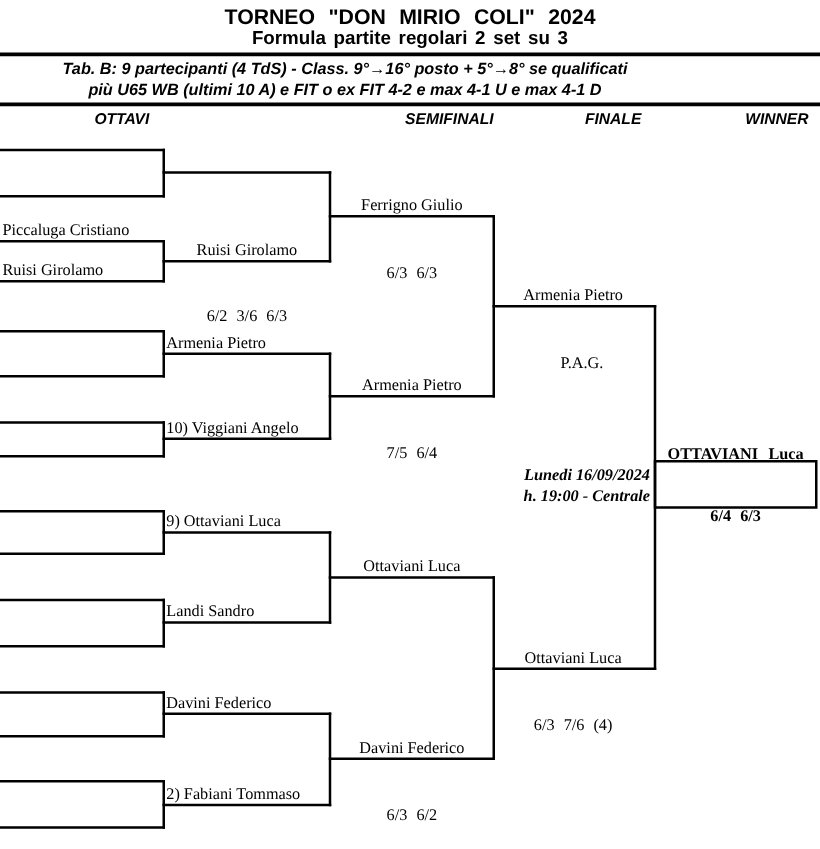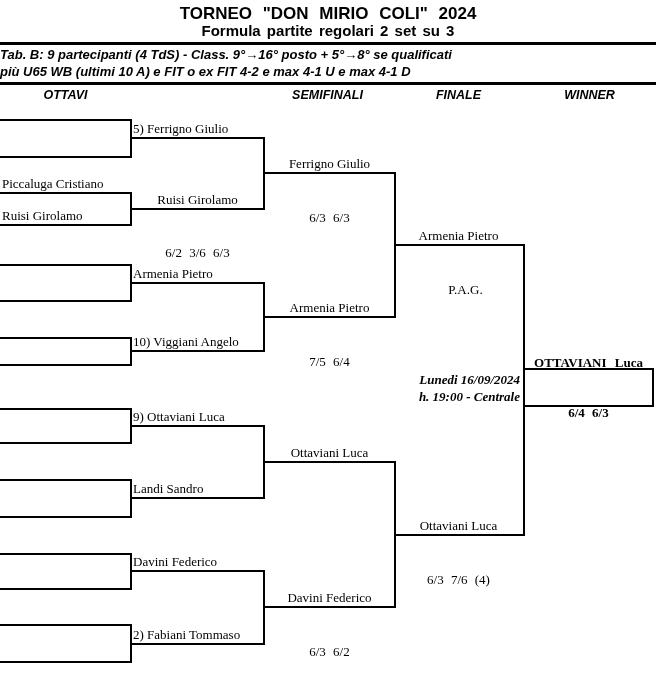--- a/index.html
+++ b/index.html
@@ -2,24 +2,24 @@
 <html><head>
 <meta charset="utf-8">
 <style>
   html,body{margin:0;padding:0;background:#fff;}
   .page{position:relative;width:656px;height:679px;background:#fff;color:#000;overflow:hidden;}
   .title{position:absolute;top:4px;left:0;width:656px;text-align:center;
          font:bold 17px/19px "Liberation Sans",sans-serif;word-spacing:6px;}
   .subtitle{position:absolute;top:22px;left:0;width:656px;text-align:center;
          font:bold 15px/18px "Liberation Sans",sans-serif;word-spacing:2px;}
   .rule{position:absolute;left:0;width:656px;height:3px;background:#000;}
-  .info{position:absolute;left:0;width:552px;
+  .info{position:absolute;left:0;width:552px;text-align:center;
         font:italic bold 13px/16px "Liberation Sans",sans-serif;}
   .colh{position:absolute;top:88px;width:131px;text-align:center;
-        font:italic bold 12.5px/14px "Liberation Sans",sans-serif;}
+        font:italic bold 12.5px/14px "Liberation Sans",sans-serif;padding-left:32px;}
   .hl{position:absolute;height:2px;background:#000;}
   .vl{position:absolute;width:2px;background:#000;}
   .lbl{position:absolute;font:13px/15px "Liberation Serif",serif;white-space:nowrap;}
   .ctr{text-align:center;}
   .score{word-spacing:4px;margin-top:34px;}
   .finfo{position:absolute;left:384px;width:136px;text-align:right;white-space:nowrap;
          font:italic bold 13px/16px "Liberation Serif",serif;}
   .winbox{position:absolute;left:523px;top:368px;width:131px;height:39px;
           border:2px solid #000;box-sizing:border-box;display:flex;flex-direction:column;
           align-items:center;justify-content:center;
@@ -78,21 +78,20 @@
   <div class="hl" style="left:130px;top:425px;width:135px"></div>
   <div class="hl" style="left:130px;top:497px;width:135px"></div>
   <div class="hl" style="left:130px;top:570px;width:135px"></div>
   <div class="hl" style="left:130px;top:643px;width:135px"></div>
 
   <div class="vl" style="left:263px;top:137px;height:73px"></div>
   <div class="vl" style="left:263px;top:282px;height:70px"></div>
   <div class="vl" style="left:263px;top:425px;height:74px"></div>
   <div class="vl" style="left:263px;top:570px;height:75px"></div>
 
-  <div class="lbl" style="left:133px;top:121px;width:130px">5) Ferrigno Giulio</div>
   <div class="lbl ctr" style="left:130px;top:192px;width:135px">Ruisi Girolamo</div>
   <div class="lbl ctr score" style="left:130px;top:211px;width:135px">6/2 3/6 6/3</div>
   <div class="lbl" style="left:133px;top:266px;width:130px">Armenia Pietro</div>
   <div class="lbl" style="left:133px;top:334px;width:130px">10) Viggiani Angelo</div>
   <div class="lbl" style="left:133px;top:409px;width:130px">9) Ottaviani Luca</div>
   <div class="lbl" style="left:133px;top:481px;width:104px">Landi Sandro</div>
   <div class="lbl" style="left:133px;top:554px;width:130px">Davini Federico</div>
   <div class="lbl" style="left:133px;top:627px;width:130px">2) Fabiani Tommaso</div>
 
   <div class="hl" style="left:263px;top:172px;width:133px"></div>

